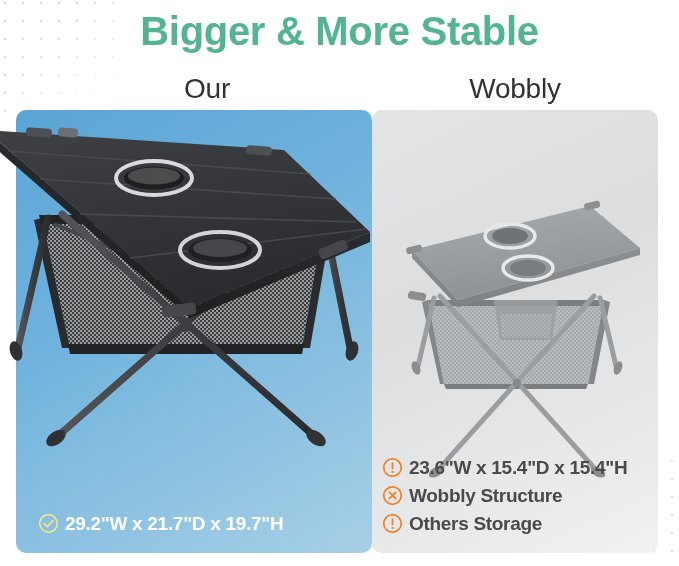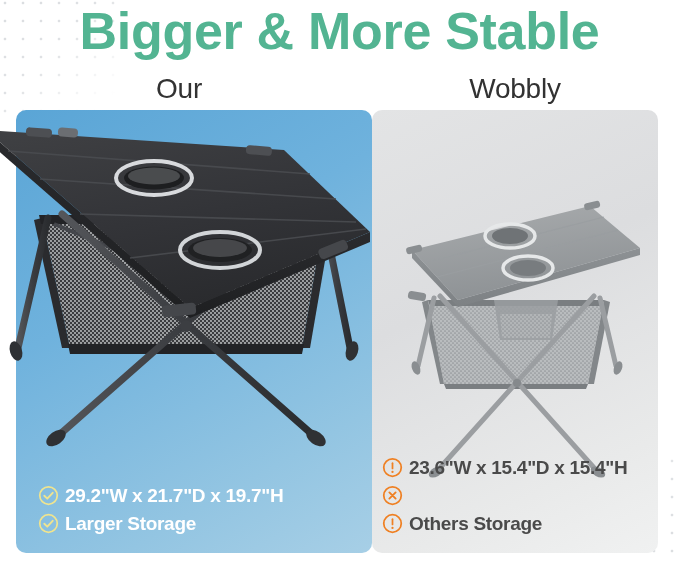--- a/index.html
+++ b/index.html
@@ -17,24 +17,24 @@
     background-size:18px 18px;}
   #dots-tl{left:-4px;top:-6px;width:120px;height:128px;
     -webkit-mask-image:linear-gradient(135deg, rgba(0,0,0,1) 0%, rgba(0,0,0,.85) 45%, rgba(0,0,0,0) 88%);
     mask-image:linear-gradient(135deg, rgba(0,0,0,1) 0%, rgba(0,0,0,.85) 45%, rgba(0,0,0,0) 88%);}
   #dots-br{right:-6px;bottom:-6px;width:130px;height:120px;
     -webkit-mask-image:linear-gradient(315deg, rgba(0,0,0,1) 0%, rgba(0,0,0,.85) 45%, rgba(0,0,0,0) 88%);
     mask-image:linear-gradient(315deg, rgba(0,0,0,1) 0%, rgba(0,0,0,.85) 45%, rgba(0,0,0,0) 88%);}
 
   
   #title{position:absolute;left:0;right:0;top:6px;text-align:center;
-    font-size:52px;line-height:50px;font-weight:700;color:#53b492;letter-spacing:-0.3px;}
+    font-size:40px;line-height:50px;font-weight:700;color:#53b492;letter-spacing:-0.3px;}
   .colhead{position:absolute;top:72px;font-size:28px;line-height:34px;
     font-weight:400;color:#323232;text-align:center;letter-spacing:-0.2px;}
-  #head-our{left:84px;width:190px;}
+  #head-our{left:112px;width:190px;}
   #head-others{left:420px;width:190px;}
 
   
   #panel-our{position:absolute;left:16px;top:110px;width:356px;height:443px;
     border-radius:10px;
     background:linear-gradient(150deg,#5aa5d6 0%,#6fb2dd 38%,#93c5e2 78%,#a7cfe6 100%);
     overflow:hidden;}
   #panel-others{position:absolute;left:372px;top:110px;width:286px;height:443px;
     border-radius:10px;
     background:linear-gradient(155deg,#e3e4e5 0%,#dcdddf 40%,#e9eaea 80%,#f0f1f1 100%);
@@ -143,20 +143,21 @@
         </span>
         <span class="ftext">23.6"W x 15.4"D x 15.4"H</span>
       </div>
       <div class="featrow">
         <span class="ficon">
           <svg viewBox="0 0 24 24">
               <circle cx="12" cy="12" r="10" fill="none" stroke="#ef8023" stroke-width="2"></circle>
               <path d="M8.4 8.4 L15.6 15.6 M15.6 8.4 L8.4 15.6" stroke="#ef8023" stroke-width="2.1" stroke-linecap="round"></path>
             </svg>
         </span>
+        <span class="ftext">Wobbly Structure</span>
       </div>
       <div class="featrow">
         <span class="ficon">
           <svg viewBox="0 0 24 24">
               <circle cx="12" cy="12" r="10" fill="none" stroke="#ef8023" stroke-width="2"></circle>
               <rect x="11" y="6" width="2" height="8" rx="1" fill="#ef8023"></rect>
               <circle cx="12" cy="17" r="1.3" fill="#ef8023"></circle>
             </svg>
         </span>
         <span class="ftext">Others Storage</span>
@@ -167,29 +168,20 @@
   <div id="panel-our">
     <div class="featlist" id="feats-our">
       <div class="featrow">
         <span class="ficon">
           <svg viewBox="0 0 24 24">
               <circle cx="12" cy="12" r="10" fill="none" stroke="#efe48f" stroke-width="2"></circle>
               <path d="M7.2 12.3 L10.6 15.6 L16.8 8.9" fill="none" stroke="#efe48f" stroke-width="2.2" stroke-linecap="round" stroke-linejoin="round"></path>
             </svg>
         </span>
         <span class="ftext">29.2"W x 21.7"D x 19.7"H</span>
-      </div>
-      <div class="featrow">
-        <span class="ficon">
-          <svg viewBox="0 0 24 24">
-              <circle cx="12" cy="12" r="10" fill="none" stroke="#efe48f" stroke-width="2"></circle>
-              <path d="M7.2 12.3 L10.6 15.6 L16.8 8.9" fill="none" stroke="#efe48f" stroke-width="2.2" stroke-linecap="round" stroke-linejoin="round"></path>
-            </svg>
-        </span>
-        <span class="ftext">Larger Storage</span>
       </div>
     </div>
   </div>
 
   <div class="tablewrap" id="table-our">
     <svg viewBox="0 0 390 430" xmlns="http://www.w3.org/2000/svg">
       <defs>
         <linearGradient id="gTopB" x1="0.1" y1="0" x2="0.5" y2="1">
           <stop offset="0" stop-color="#3f4043"></stop>
           <stop offset="0.55" stop-color="#333438"></stop>

